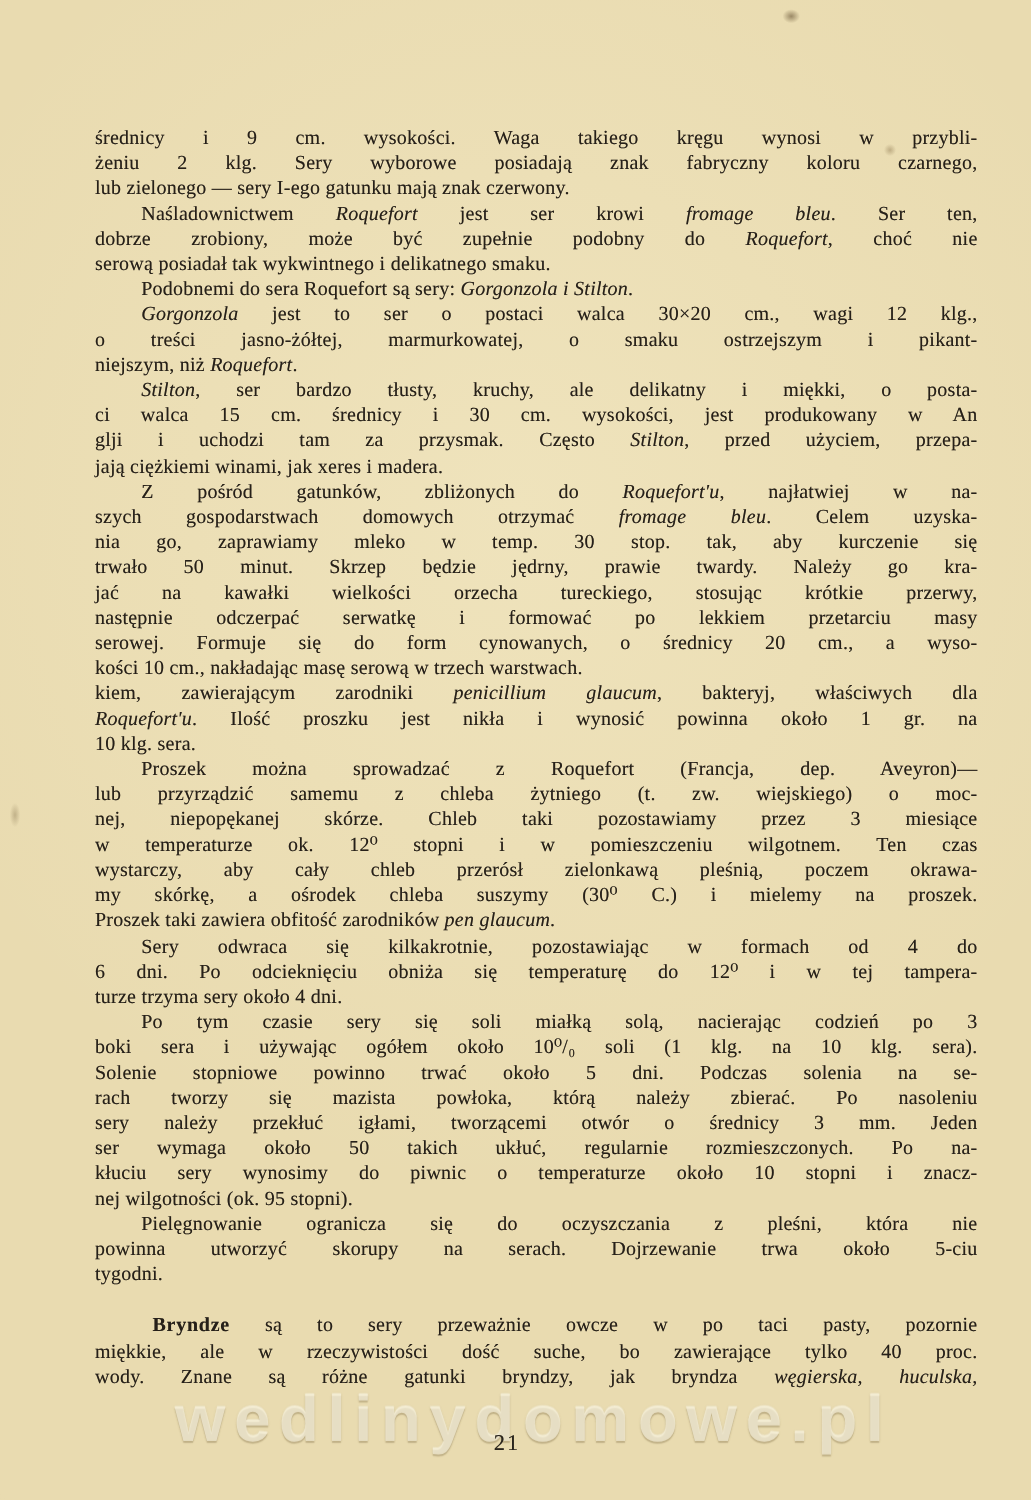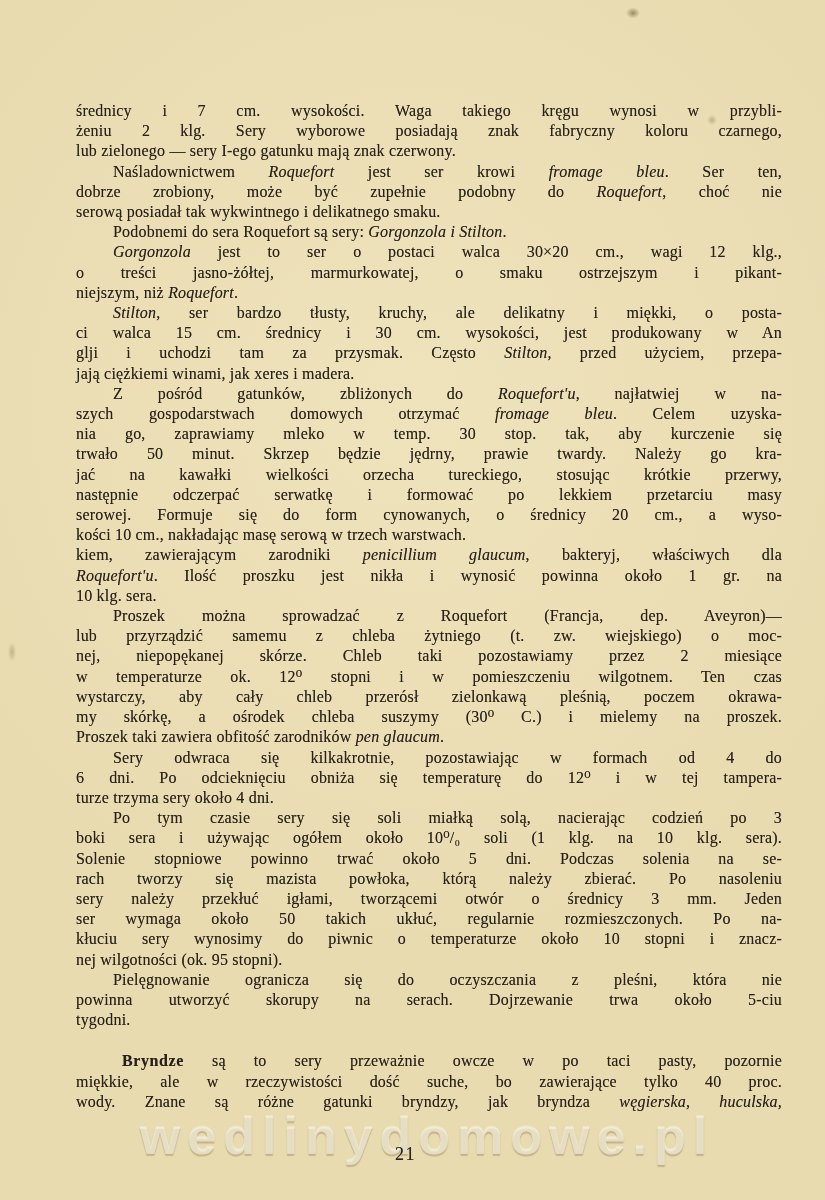--- a/index.html
+++ b/index.html
@@ -48,21 +48,21 @@
     text-align:center;font-size:18px;color:#2a251d;letter-spacing:1.5px;
     text-shadow:0 0 .5px rgba(38,32,25,.45);
   }
 </style>
 </head>
 <body style="background: rgb(230, 216, 170);">
 
 <div class="paper">
   <div class="text-block" id="text-block" style="color: rgb(38, 32, 25);">
       <div class="para">
-        <div class="line">średnicy i 7 cm. wysokości. Waga takiego kręgu wynosi w przybli-</div>
+        <div class="line">średnicy i 9 cm. wysokości. Waga takiego kręgu wynosi w przybli-</div>
         <div class="line">żeniu 2 klg. Sery wyborowe posiadają znak fabryczny koloru czarnego,</div>
         <div class="line nj">lub zielonego — sery I-ego gatunku mają znak czerwony.</div>
       </div>
       <div class="para">
         <div class="line ind">Naśladownictwem <i>Roquefort</i> jest ser krowi <i>fromage bleu</i>. Ser ten,</div>
         <div class="line">dobrze zrobiony, może być zupełnie podobny do <i>Roquefort</i>, choć nie</div>
         <div class="line nj">serową posiadał tak wykwintnego i delikatnego smaku.</div>
       </div>
       <div class="para">
         <div class="line ind nj">Podobnemi do sera Roquefort są sery: <i>Gorgonzola i Stilton</i>.</div>
@@ -89,21 +89,21 @@
         <div class="line nj">kości 10 cm., nakładając masę serową w trzech warstwach.</div>
       </div>
       <div class="para">
         <div class="line">kiem, zawierającym zarodniki <i>penicillium glaucum</i>, bakteryj, właściwych dla</div>
         <div class="line"><i>Roquefort'u</i>. Ilość proszku jest nikła i wynosić powinna około 1 gr. na</div>
         <div class="line nj">10 klg. sera.</div>
       </div>
       <div class="para">
         <div class="line ind">Proszek można sprowadzać z Roquefort (Francja, dep. Aveyron)—</div>
         <div class="line">lub przyrządzić samemu z chleba żytniego (t. zw. wiejskiego) o moc-</div>
-        <div class="line">nej, niepopękanej skórze. Chleb taki pozostawiamy przez 2 miesiące</div>
+        <div class="line">nej, niepopękanej skórze. Chleb taki pozostawiamy przez 3 miesiące</div>
         <div class="line">w temperaturze ok. 12⁰ stopni i w pomieszczeniu wilgotnem. Ten czas</div>
         <div class="line">wystarczy, aby cały chleb przerósł zielonkawą pleśnią, poczem okrawa-</div>
         <div class="line">my skórkę, a ośrodek chleba suszymy (30⁰ C.) i mielemy na proszek.</div>
         <div class="line nj">Proszek taki zawiera obfitość zarodników <i>pen glaucum</i>.</div>
       </div>
       <div class="para">
         <div class="line ind">Sery odwraca się kilkakrotnie, pozostawiając w formach od 4 do</div>
         <div class="line">6 dni. Po odcieknięciu obniża się temperaturę do 12⁰ i w tej tampera-</div>
         <div class="line nj">turze trzyma sery około 4 dni.</div>
       </div>

